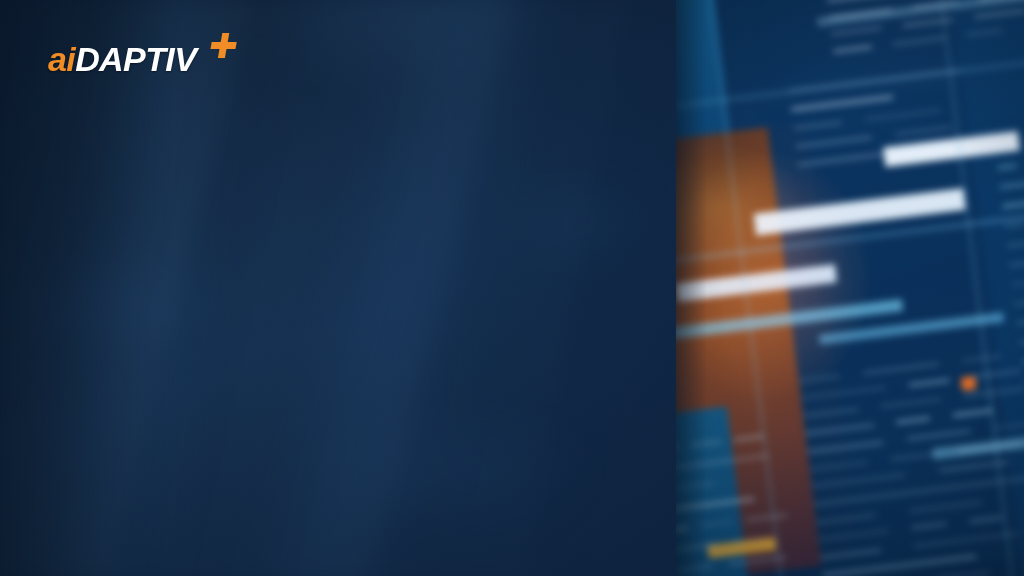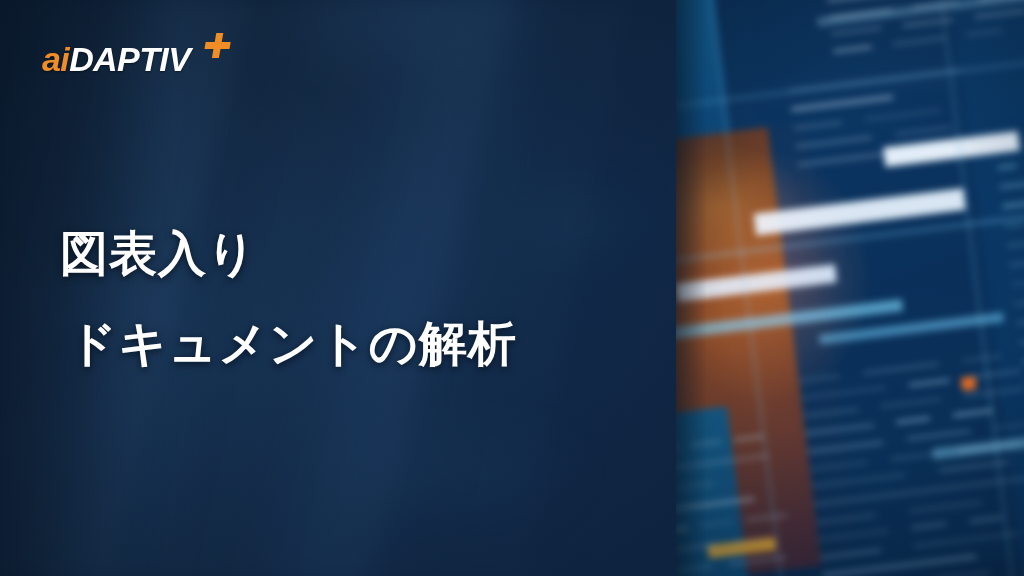--- a/index.html
+++ b/index.html
@@ -58,21 +58,21 @@
     position: absolute;
     inset: 0;
     background:
       radial-gradient(ellipse 760px 560px at 18% 36%, rgba(0,0,0,0) 20%, rgba(5,14,26,.42) 100%),
       linear-gradient(90deg, rgba(6,16,30,.40) 0%, rgba(6,16,30,0) 26%);
   }
 
   
   .logo {
     position: absolute;
-    left: 42px;
+    left: 48px;
     top: 33px;
     display: block;
     width: 200px;
     height: 46px;
   }
   .logo-wordmark {
     font-size: 34px;
     font-weight: bold;
     font-style: italic;
     letter-spacing: -0.6px;
@@ -192,24 +192,20 @@
     <div class="left-texture"></div>
     <div class="left-texture-2"></div>
     <div class="left-vignette"></div>
 
     <div class="logo">
       <div class="logo-wordmark"><span class="logo-ai">ai</span><span class="logo-daptiv">DAPTIV</span></div>
       <div class="logo-plus"></div>
     </div>
 
 
-    <div class="title">
-      <span class="title-line1">図表入り</span>
-      <span class="title-line2">ドキュメントの解析</span>
-    </div>
   </div>
 
   <div class="photo-panel">
     <div class="photo-inner" id="photo-inner" style="filter: blur(3.2px) saturate(1.12);">
         <div class="scr" style="left: 0px; top: 0px; width: 100%; height: 100%; background: linear-gradient(160deg, rgb(10, 35, 68) 0%, rgb(13, 43, 79) 50%, rgb(8, 32, 60) 100%);"></div>
         <div class="scr" style="left: -6%; top: -8%; width: 46%; height: 40%; background: linear-gradient(150deg, rgb(47, 155, 200), rgb(29, 111, 166) 60%, rgb(15, 63, 107)); opacity: 0.95;"></div>
         <div class="scr" style="left: 34%; top: -10%; width: 72%; height: 44%; background: linear-gradient(165deg, rgb(11, 42, 78), rgb(16, 54, 95)); opacity: 0.98;"></div>
         <div class="scr" style="left: 2%; top: 30%; width: 44%; height: 52%; background: linear-gradient(160deg, rgb(90, 52, 32), rgb(141, 74, 34) 45%, rgb(58, 34, 48)); opacity: 0.92;"></div>
         <div class="scr" style="left: 40%; top: 28%; width: 66%; height: 56%; background: linear-gradient(170deg, rgb(13, 49, 88), rgb(10, 39, 70)); opacity: 0.96;"></div>
         <div class="scr" style="left: -8%; top: 62%; width: 36%; height: 46%; background: linear-gradient(160deg, rgb(17, 94, 140), rgb(11, 58, 96)); opacity: 0.9;"></div>

